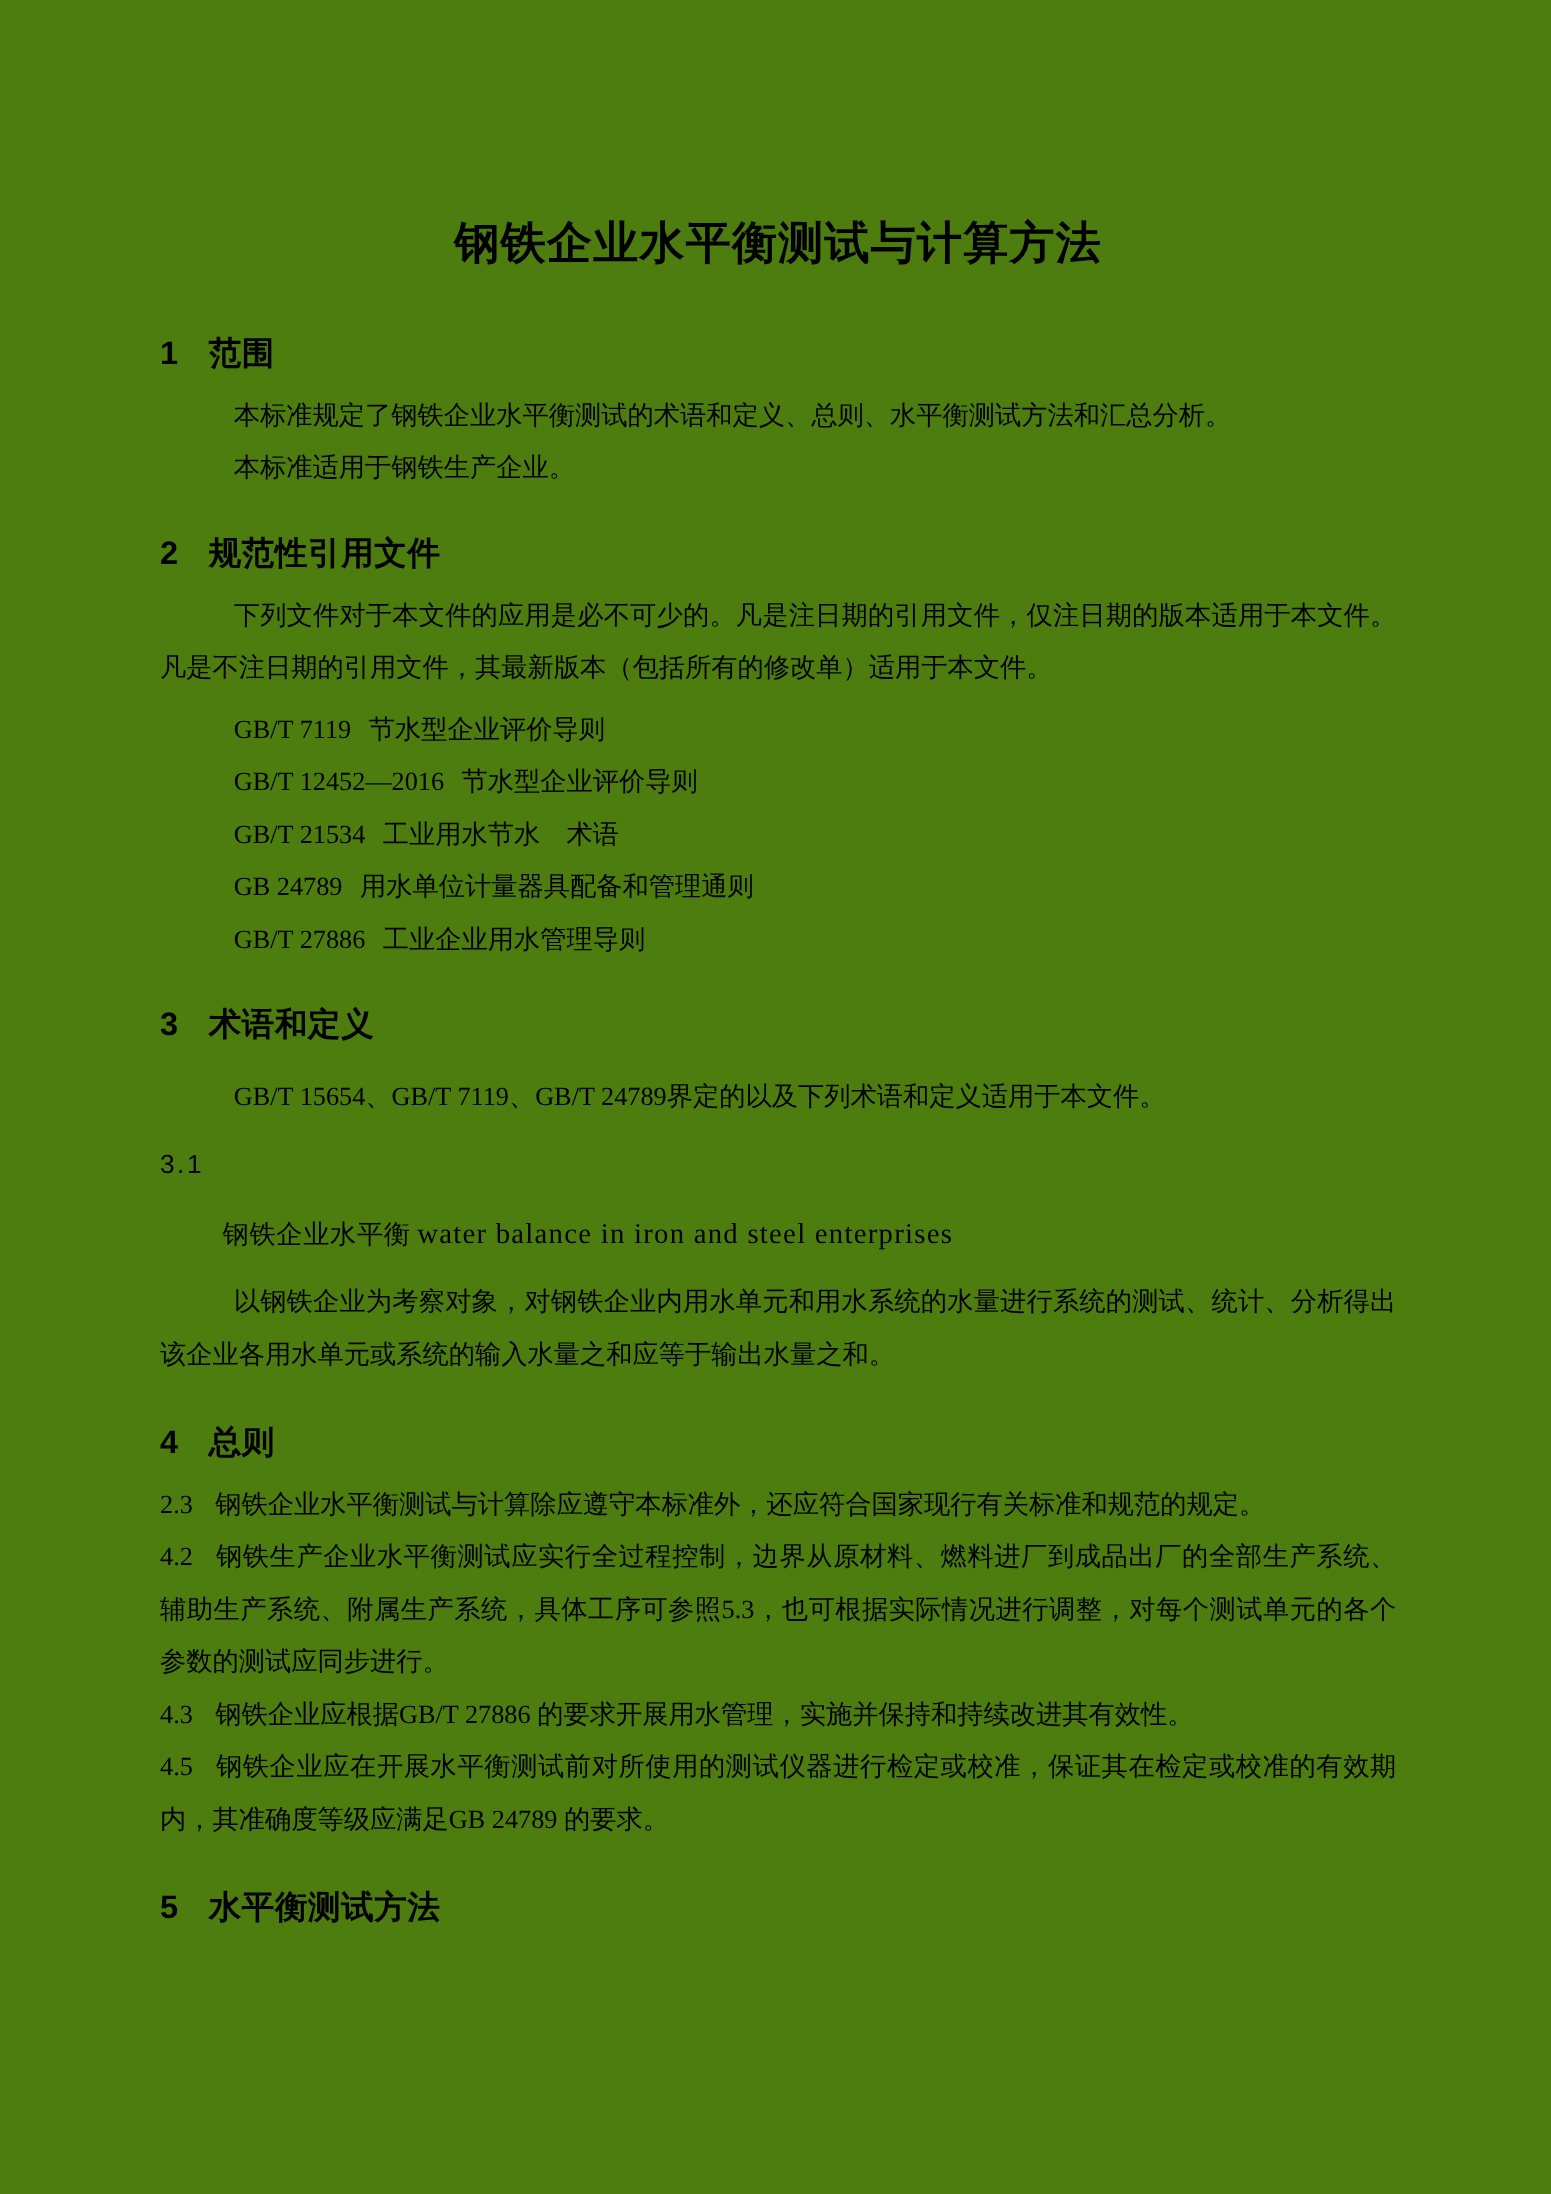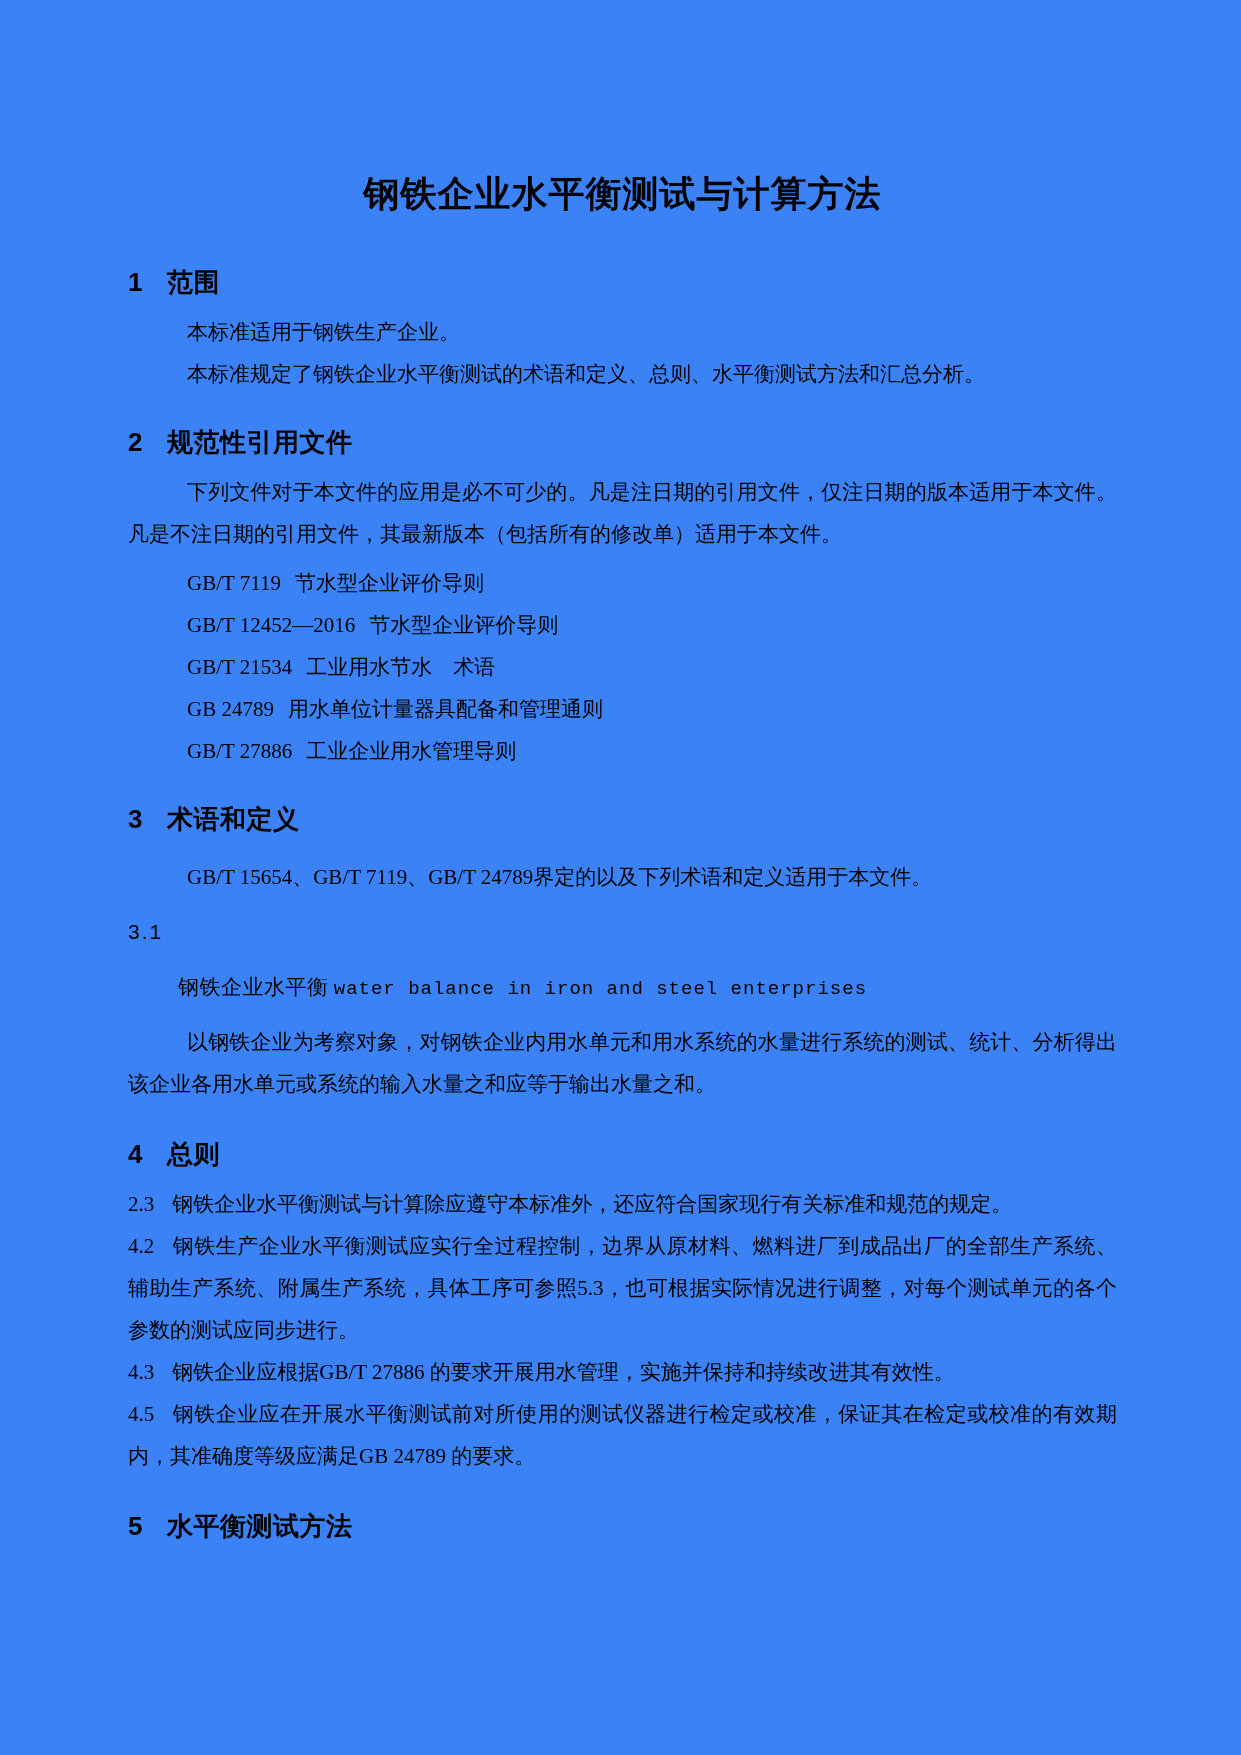--- a/index.html
+++ b/index.html
@@ -2,21 +2,21 @@
 <html><head>
 <meta charset="utf-8">
 <style>
   html, body { margin: 0; padding: 0; background: #ffffff; }
   .page {
     position: relative;
     width: 1241px;
     height: 1755px;
     box-sizing: border-box;
     margin: 0 auto;
-    background: #3b82f6;
+    background: #4d7c0f;
     color: #000000;
     padding: 172px 124px 0 128px;
     font-family: "Liberation Serif", "DejaVu Serif", serif;
     font-size: 21px;
     line-height: 42px;
     overflow: hidden;
   }
   .doc-title {
     margin: 0 0 45px 0;
     font-family: "Liberation Sans", "DejaVu Sans", sans-serif;
@@ -49,44 +49,44 @@
     font-family: "Liberation Sans", "DejaVu Sans", sans-serif;
     letter-spacing: 2px;
   }
   p.term-line { margin-top: 13px; padding-left: 50px; }
   .term-zh {
     font-family: "Liberation Sans", "DejaVu Sans", sans-serif;
     font-weight: normal;
     letter-spacing: 0.5px;
   }
   .term-en {
-    font-family: Liberation Mono, monospace;
-    font-size: 19px;
+    font-family: Liberation Serif, serif;
+    font-size: 23px;
     letter-spacing: 1px;
   }
   p.definition { margin-top: 11px; }
   p.s3-intro { margin-top: 16px; }
   p.clause { text-align: justify; }
   p.clause .c-num { display: inline-block; margin-right: 18px; }
   p.clause-44 { margin-top: 4px; }
   h2.h-s4 { margin-top: 28px; }
   h2.h-s5 { margin-top: 28px; }
 </style>
 </head>
 <body>
 
 <div class="page">
 
   <h1 class="doc-title">钢铁企业水平衡测试与计算方法</h1>
 
   <h2 class="sec-heading">
     <span class="h-num">1</span><span>范围</span>
   </h2>
+  <p class="indent">本标准规定了钢铁企业水平衡测试的术语和定义、总则、水平衡测试方法和汇总分析。</p>
   <p class="indent">本标准适用于钢铁生产企业。</p>
-  <p class="indent">本标准规定了钢铁企业水平衡测试的术语和定义、总则、水平衡测试方法和汇总分析。</p>
 
   <h2 class="sec-heading">
     <span class="h-num">2</span><span>规范性引用文件</span>
   </h2>
   <p class="indent">下列文件对于本文件的应用是必不可少的。凡是注日期的引用文件，仅注日期的版本适用于本文件。凡是不注日期的引用文件，其最新版本（包括所有的修改单）适用于本文件。</p>
   <ul class="refs">
     <li>
       <span class="ref-code">GB/T 7119</span><span>节水型企业评价导则</span>
     </li>
     <li>

